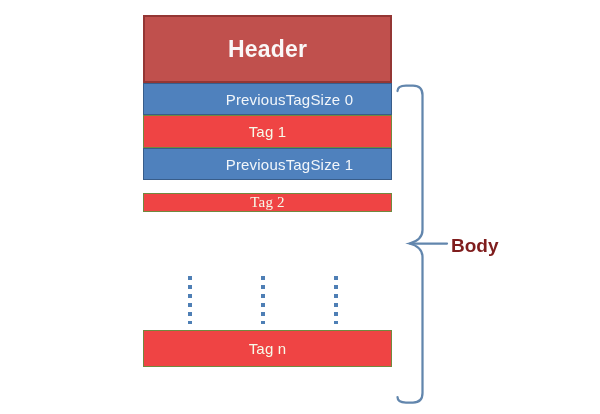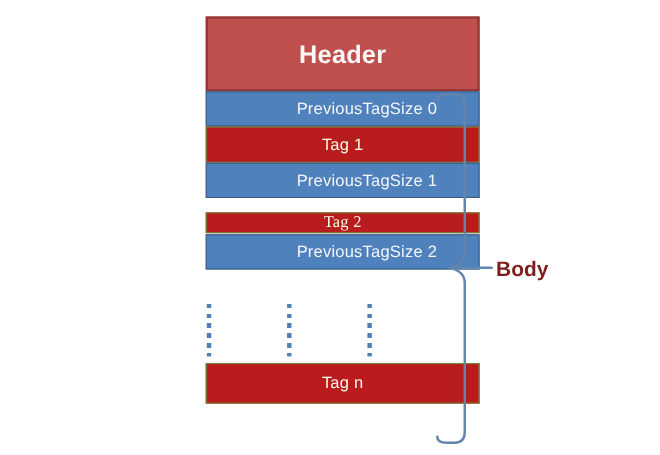--- a/index.html
+++ b/index.html
@@ -19,33 +19,32 @@
     position: absolute;
     left: 143px;
     width: 249px;
     box-sizing: border-box;
     display: flex;
     align-items: center;
     justify-content: center;
     font-size: 15px;
     color: #f2f6fa;
     letter-spacing: 0.2px;
-    margin-left: 44px;
   }
   .block.header {
     top: 15px;
     height: 68px;
     background: #c0504d;
     border: 2px solid #943634;
     font-size: 23px;
     font-weight: bold;
     color: #faf7f7;
   }
   .block.size { background: #4f81bd; border: 1.5px solid #385d8a; padding-left: 44px; }
-  .block.tag  { background: #b91c1c; border: 1.5px solid #71893f; color: #f6fae9; }
+  .block.tag  { background: #ef4444; border: 1.5px solid #71893f; color: #f6fae9; }
 
   .block.pts0 { top: 83px;  height: 32px; }
   .block.tag1 { top: 115px; height: 33px; }
   .block.pts1 { top: 148px; height: 32px; }
   .block.tag2 { top: 193px; height: 19px; font-family: Liberation Serif, serif; }
   .block.pts2 { top: 213px; height: 32px; }
   .block.tagn { top: 330px; height: 37px; }
   .block.ptsn { top: 367px; height: 38px; }
 
   .dots {
@@ -86,21 +85,20 @@
   <div class="block header">Header</div>
 
   <div class="block size pts0">PreviousTagSize 0</div>
 
   <div class="block tag tag1">Tag 1</div>
 
   <div class="block size pts1">PreviousTagSize 1</div>
 
   <div class="block tag tag2">Tag 2</div>
 
-  <div class="block size pts2">PreviousTagSize 2</div>
 
   <div class="dots d1"></div>
   <div class="dots d2"></div>
   <div class="dots d3"></div>
 
   <div class="block tag tagn">Tag n</div>
 
 
   <svg class="brace-svg" viewBox="0 0 600 414">
     <g fill="none" stroke="#6286AD" stroke-width="2.25" stroke-linecap="round">

